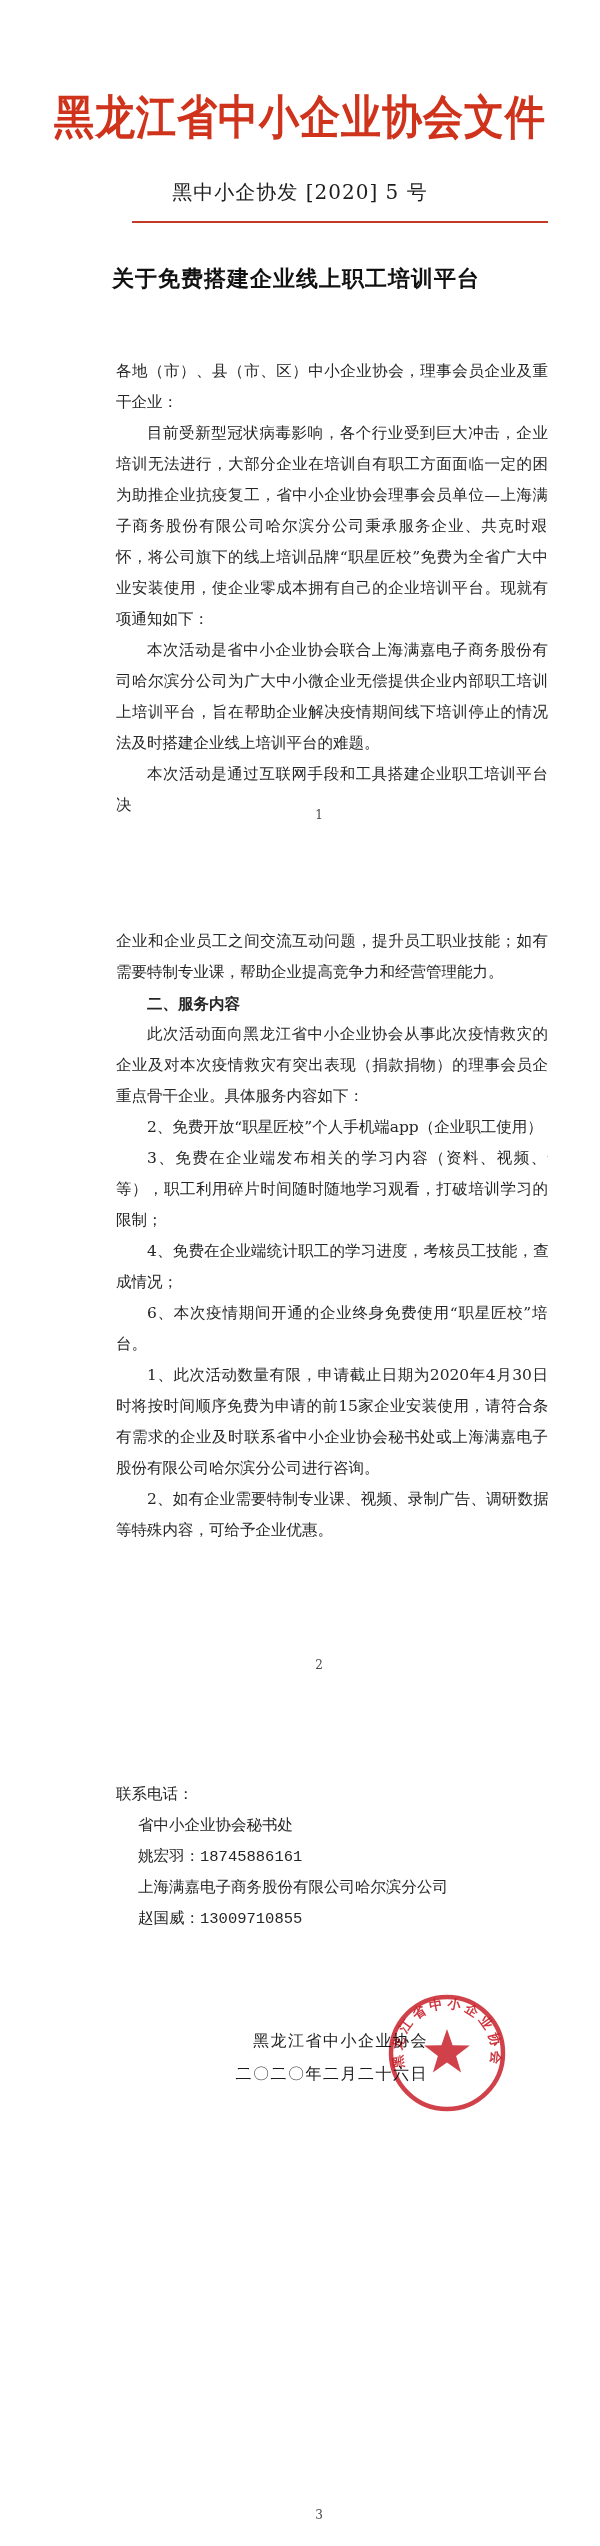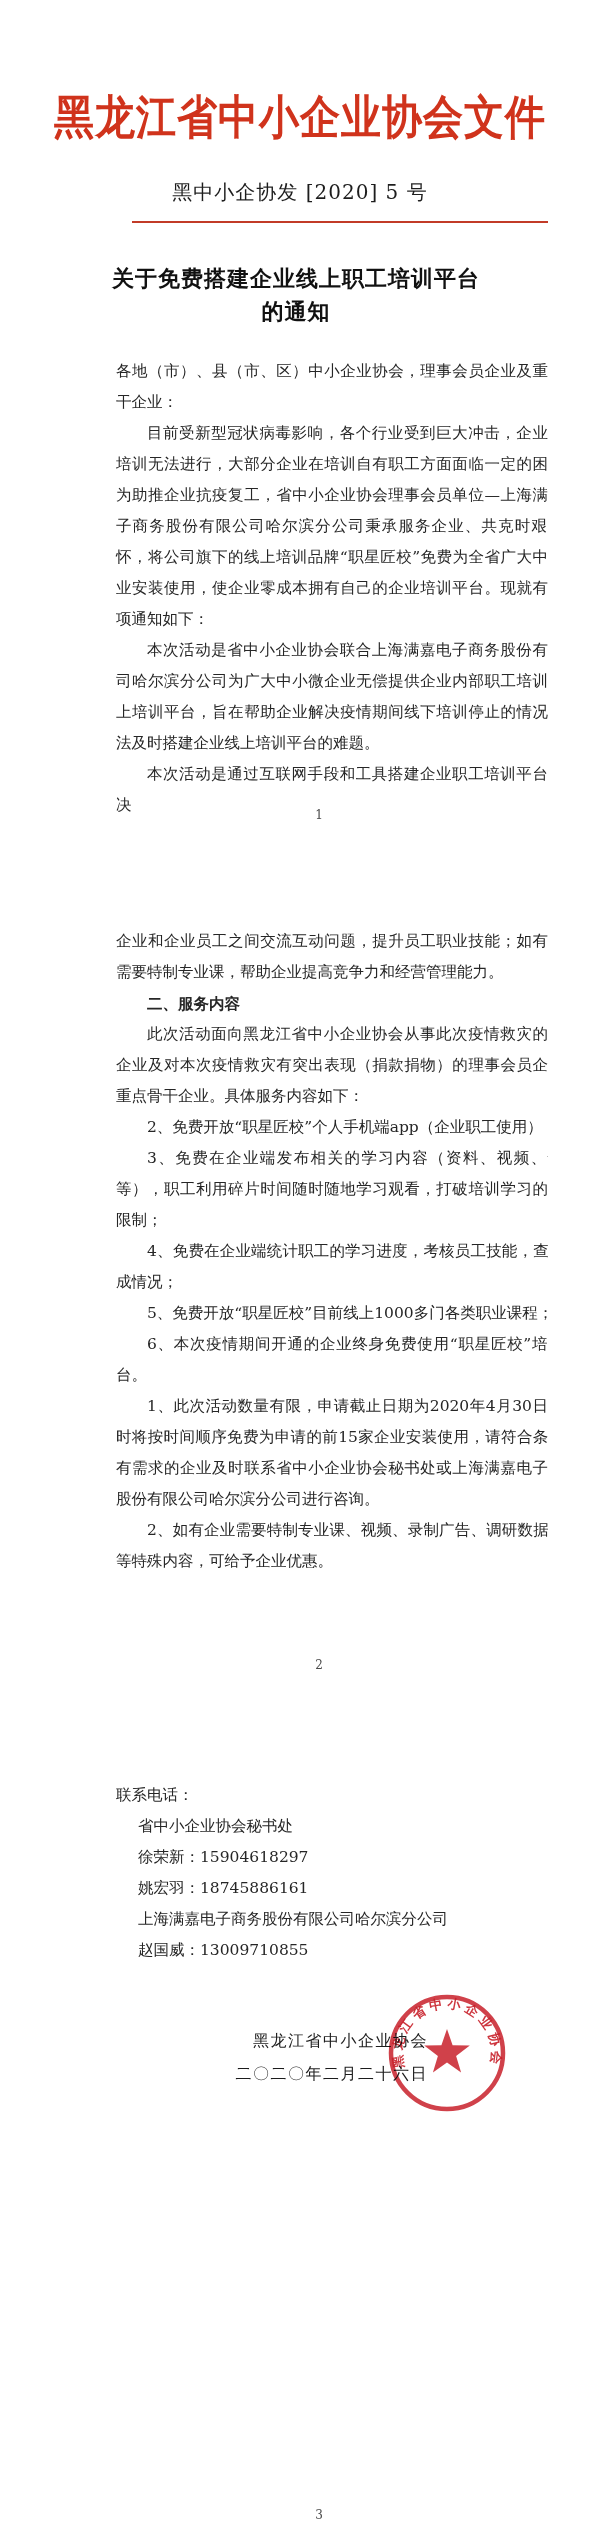--- a/index.html
+++ b/index.html
@@ -43,21 +43,21 @@
     font-size:15.5px;line-height:31px;
     text-align:justify;text-justify:inter-character;
     letter-spacing:0;
   }
   .flow p{margin:0;text-indent:2em;}
   .flow p.noind{text-indent:0;}
   .flow p.head{font-weight:bold;}
   .body1{top:356px;}
   .body2{top:926px;}
   .contact{top:1780px;}
-  .contact p{text-indent:22px;}
+  .contact p{text-indent:22px;font-family:Liberation Mono, monospace;}
   .contact p.noind{text-indent:0;}
   .pagenum{
     position:absolute;left:257px;width:20px;
     text-align:center;
     font-size:12px;line-height:14px;color:#4a4a4a;
   }
   .pn1{top:808px;}
   .pn2{top:1658px;}
   .pn3{top:2508px;}
   .signature{
@@ -78,51 +78,48 @@
 <div class="doc">
 
   <div class="banner">黑龙江省中小企业协会文件</div>
 
   <div class="docnum">黑中小企协发 [2020] 5 号</div>
 
   <div class="redline"></div>
 
   <div class="notice-title">
     <div>关于免费搭建企业线上职工培训平台</div>
-    <div>的通知</div>
   </div>
 
   <div class="flow body1">
     <p class="noind">各地（市）、县（市、区）中小企业协会，理事会员企业及重点骨干企业：</p>
     <p>目前受新型冠状病毒影响，各个行业受到巨大冲击，企业线下培训无法进行，大部分企业在培训自有职工方面面临一定的困难。为助推企业抗疫复工，省中小企业协会理事会员单位—上海满嘉电子商务股份有限公司哈尔滨分公司秉承服务企业、共克时艰的情怀，将公司旗下的线上培训品牌“职星匠校”免费为全省广大中小企业安装使用，使企业零成本拥有自己的企业培训平台。现就有关事项通知如下：</p>
     <p>本次活动是省中小企业协会联合上海满嘉电子商务股份有限公司哈尔滨分公司为广大中小微企业无偿提供企业内部职工培训的线上培训平台，旨在帮助企业解决疫情期间线下培训停止的情况下无法及时搭建企业线上培训平台的难题。</p>
     <p>本次活动是通过互联网手段和工具搭建企业职工培训平台，解决</p>
   </div>
 
   <div class="pagenum pn1">1</div>
 
   <div class="flow body2">
     <p class="noind">企业和企业员工之间交流互动问题，提升员工职业技能；如有企业需要特制专业课，帮助企业提高竞争力和经营管理能力。</p>
     <p class="head">二、服务内容</p>
     <p>此次活动面向黑龙江省中小企业协会从事此次疫情救灾的生产企业及对本次疫情救灾有突出表现（捐款捐物）的理事会员企业及重点骨干企业。具体服务内容如下：</p>
     <p>2、免费开放“职星匠校”个人手机端app（企业职工使用）；</p>
     <p>3、免费在企业端发布相关的学习内容（资料、视频、试卷等），职工利用碎片时间随时随地学习观看，打破培训学习的时空限制；</p>
     <p>4、免费在企业端统计职工的学习进度，考核员工技能，查看完成情况；</p>
-    <p>5、免费开放“职星匠校”目前线上1000多门各类职业课程；</p>
     <p>6、本次疫情期间开通的企业终身免费使用“职星匠校”培训平台。</p>
     <p>1、此次活动数量有限，申请截止日期为2020年4月30日，届时将按时间顺序免费为申请的前15家企业安装使用，请符合条件和有需求的企业及时联系省中小企业协会秘书处或上海满嘉电子商务股份有限公司哈尔滨分公司进行咨询。</p>
     <p>2、如有企业需要特制专业课、视频、录制广告、调研数据分析等特殊内容，可给予企业优惠。</p>
   </div>
 
   <div class="pagenum pn2">2</div>
 
   <div class="flow contact">
     <p class="noind">联系电话：</p>
     <p>省中小企业协会秘书处</p>
-    <p>徐荣新：15904618297</p>
     <p>姚宏羽：18745886161</p>
     <p>上海满嘉电子商务股份有限公司哈尔滨分公司</p>
     <p>赵国威：13009710855</p>
   </div>
 
   <div class="signature">
     <div>黑龙江省中小企业协会</div>
     <div>二〇二〇年二月二十六日</div>
   </div>
 

